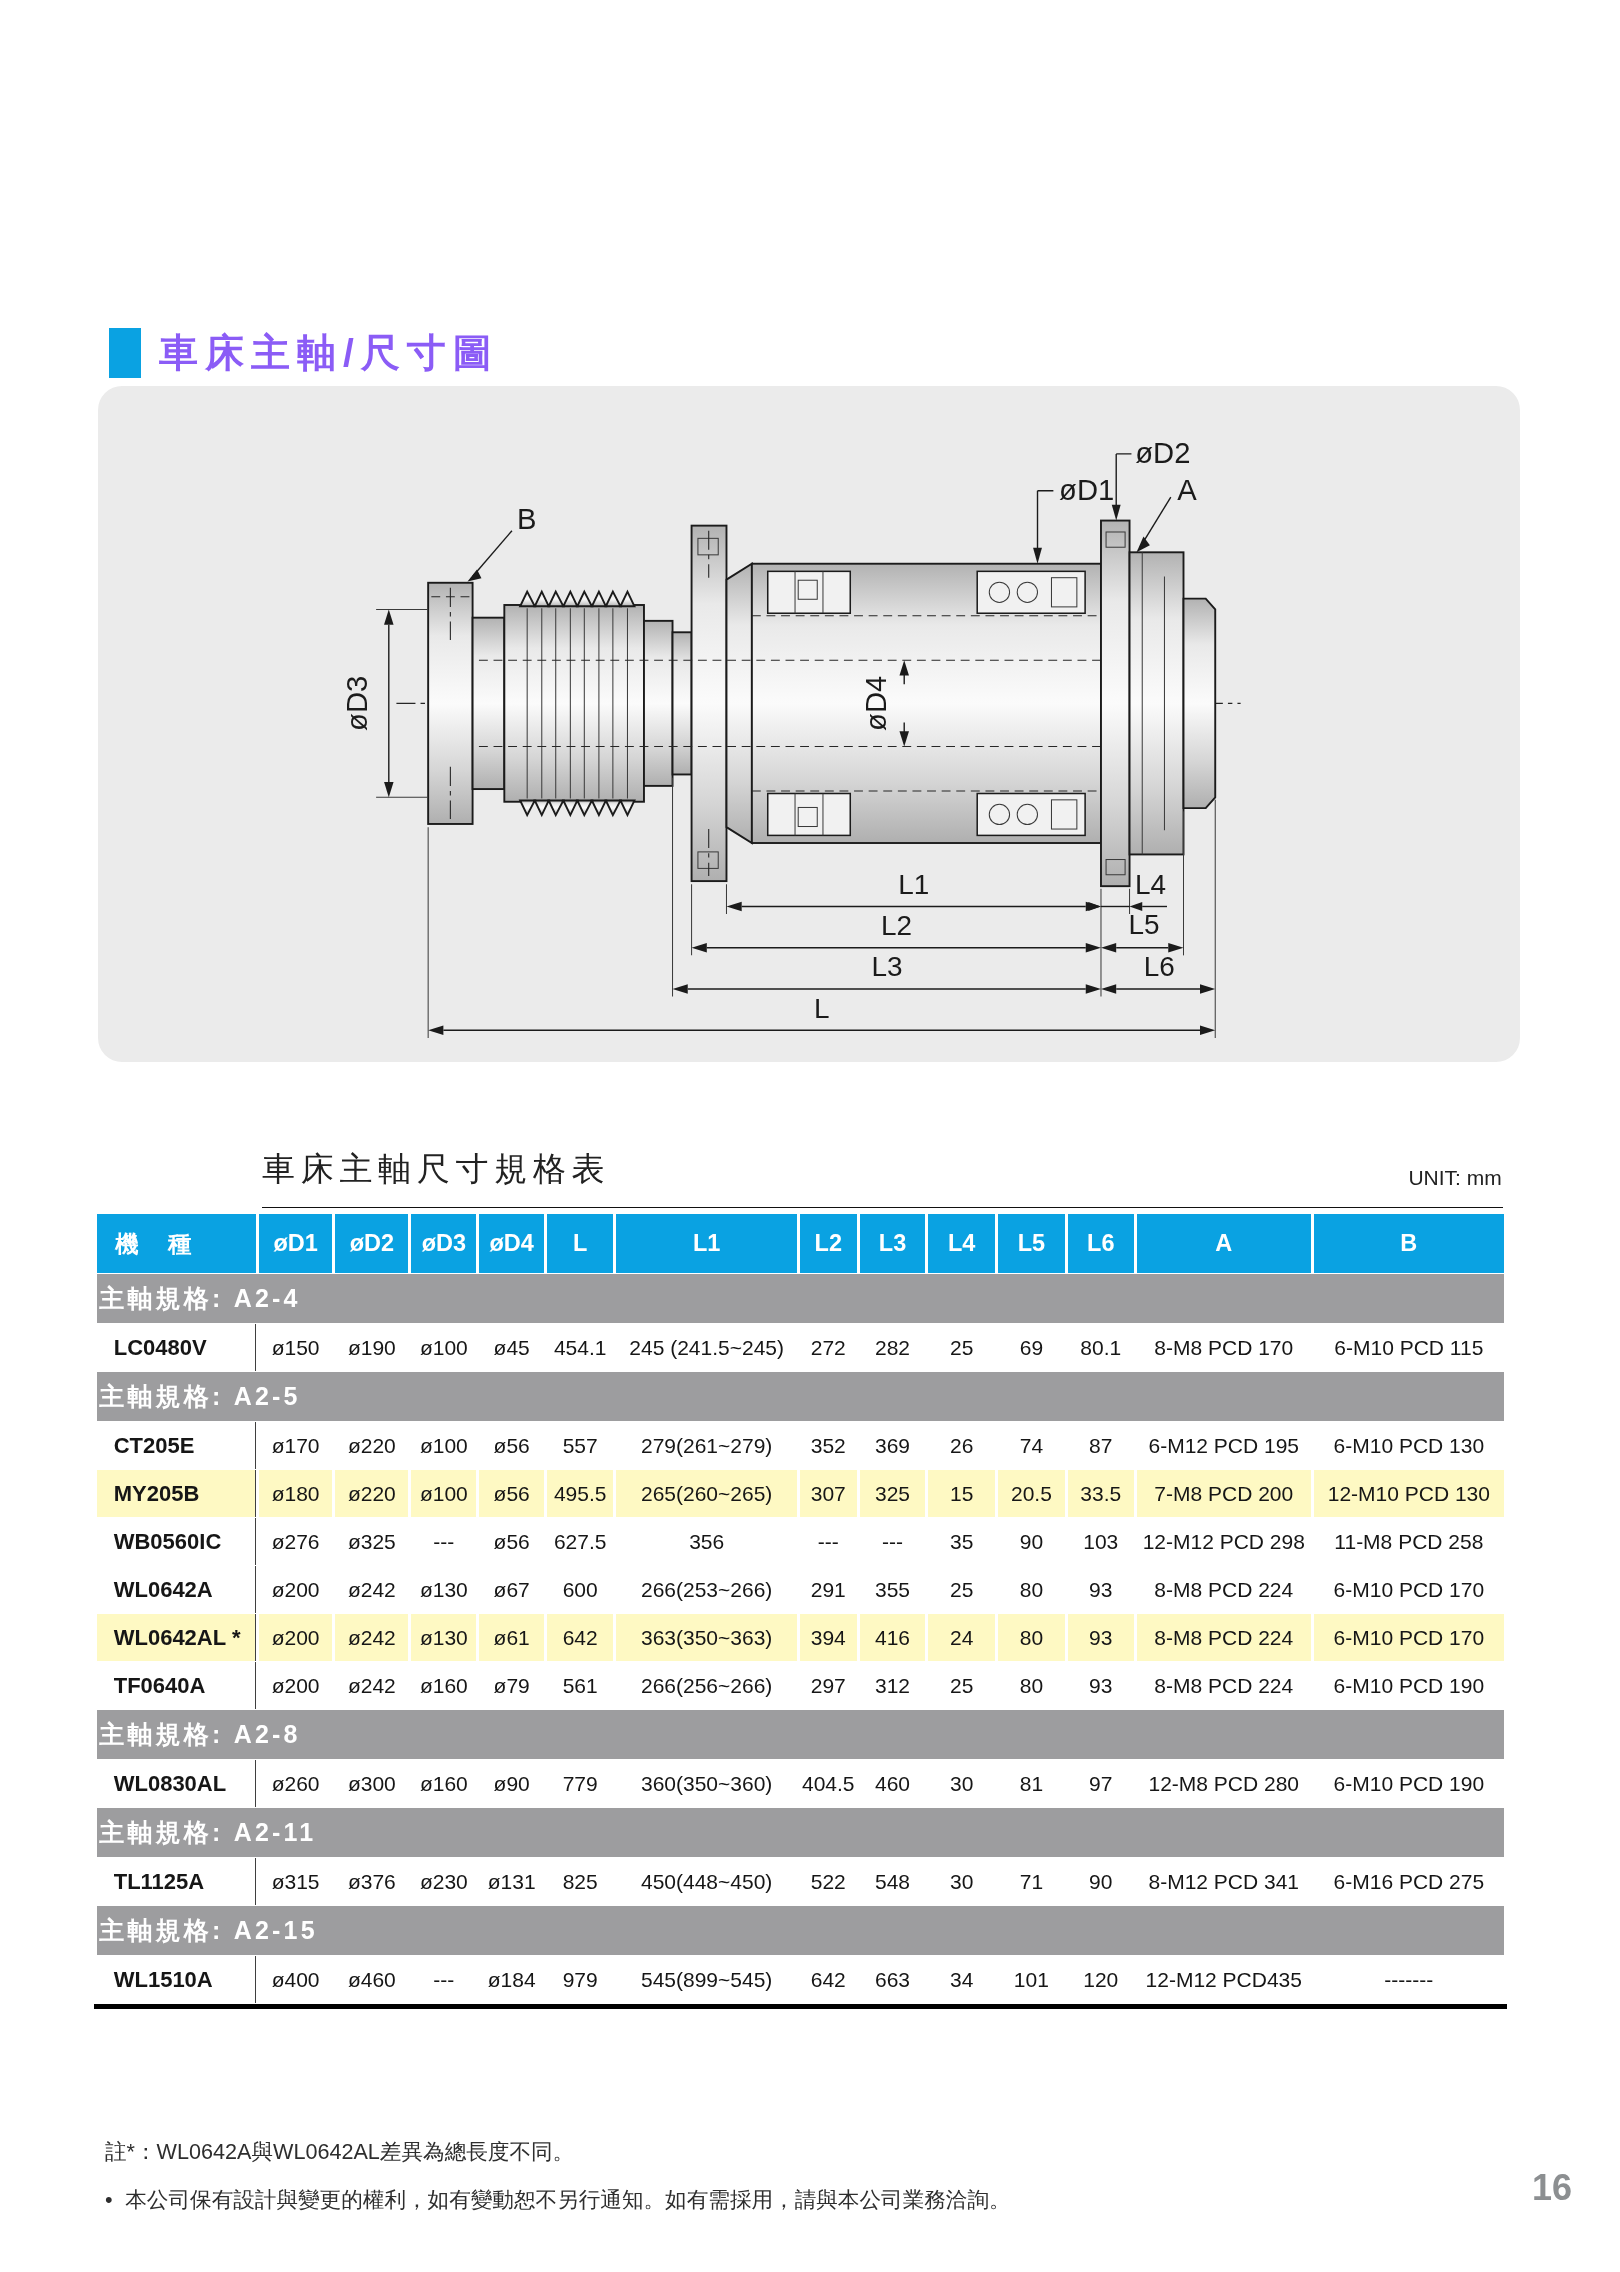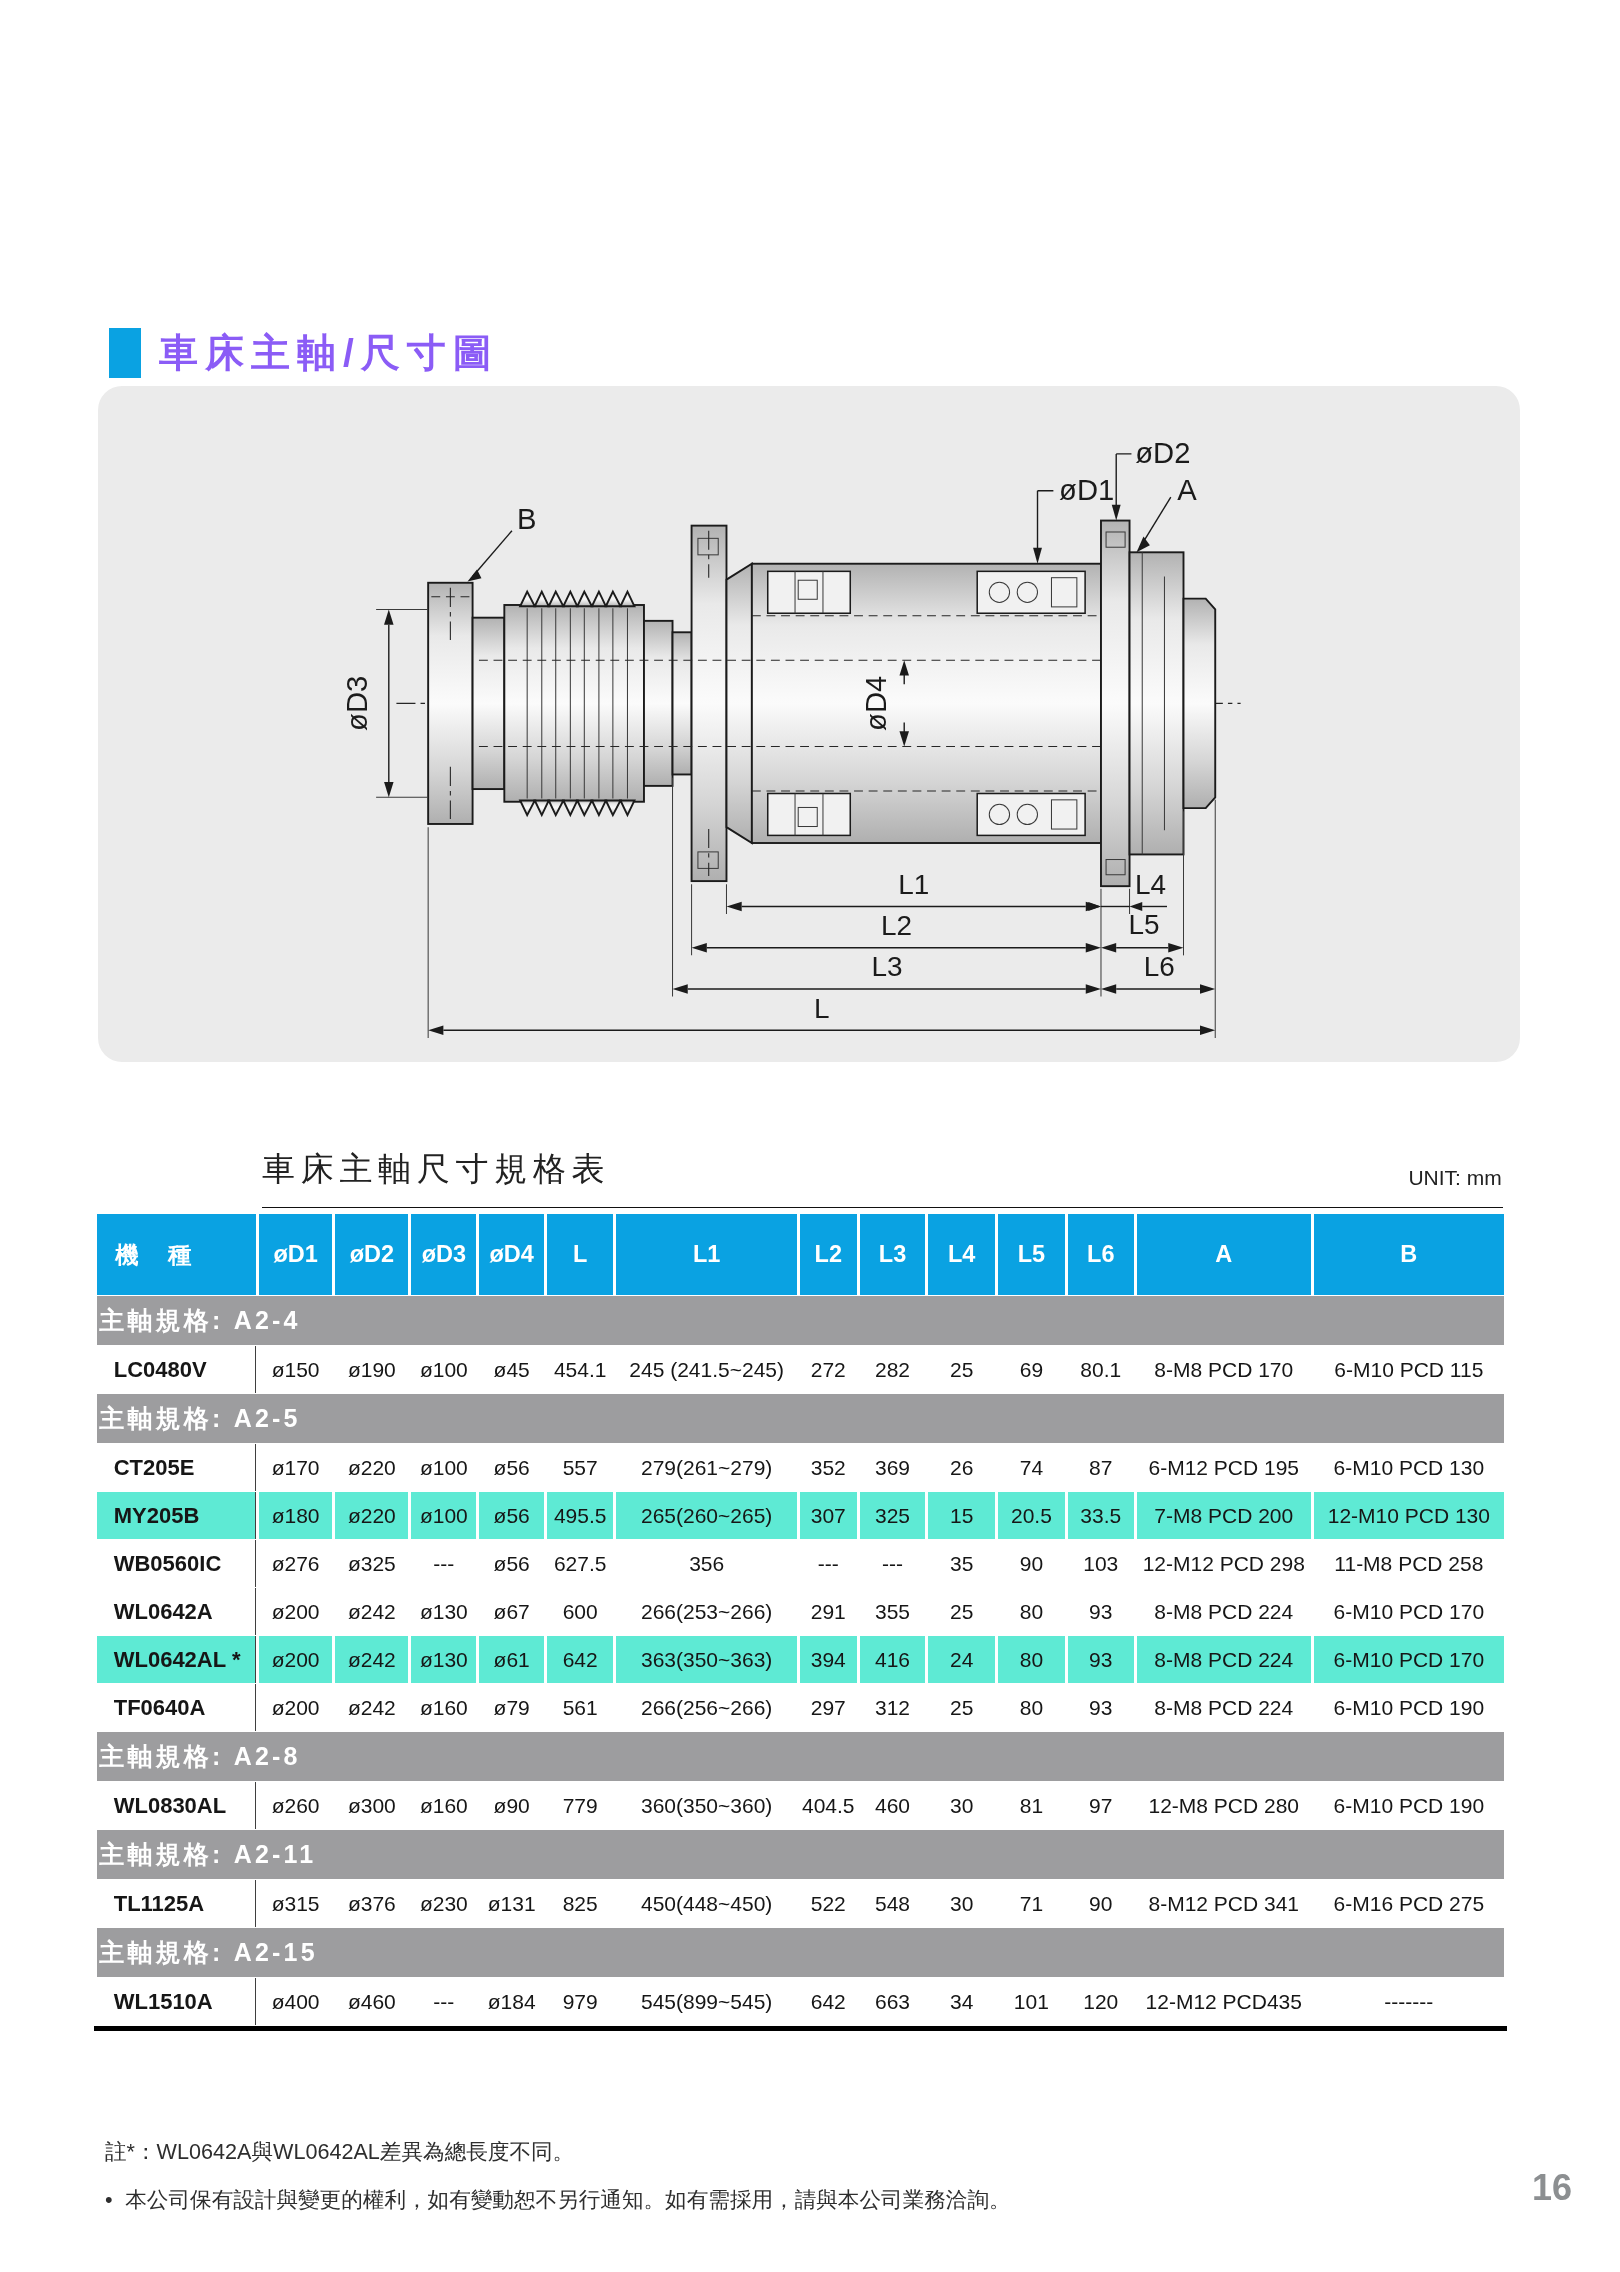--- a/index.html
+++ b/index.html
@@ -34,33 +34,33 @@
   .table-head { position:relative; height:65px; }
   .table-title { position:absolute; left:164px; top:5.1px; font-size:33px; font-weight:normal; letter-spacing:5.7px; color:#222; white-space:nowrap; }
   .unit-label  { position:absolute; right:1.3px; bottom:17px; font-size:21px; color:#222;text-align:right; }
   .rule { margin-left:164px; border-top:1.9px solid #111; }
   table.spec-table {
     width:calc(100% + 7.6px); margin:5.1px -3.8px 0 -3.8px;
     border-collapse:separate; border-spacing:3.8px 1.9px; table-layout:fixed;
     border-bottom:5.1px solid #000;
   }
   .spec-table th {
-    background:#0aa2e2; color:#fff; height:81px; font-size:23.5px; font-weight:bold;
+    background:#0aa2e2; color:#fff; height:59px; font-size:23.5px; font-weight:bold;
     text-align:center; vertical-align:middle; padding:0; overflow:hidden;
   }
   .spec-table th.model-col { text-align:left; padding-left:18px; letter-spacing:11.4px; }
   .spec-table td.section {
     background:#9d9d9f; color:#fff; height:47px; font-size:25px; font-weight:bold;
     letter-spacing:3.2px; padding-left:2px; vertical-align:middle;
   }
   .spec-table tr.data td {
     background:#fff; height:47px; font-size:21px; color:#161616;
     text-align:center; vertical-align:middle; padding:0; overflow:hidden; white-space:nowrap;
   }
-  .spec-table tr.data.alt td { background:#5eead4; }
+  .spec-table tr.data.alt td { background:#fef9c3; }
   .spec-table tr.data td.model {
     text-align:left; padding-left:16.5px; font-weight:bold; font-size:22px;
     border-right:1.3px solid #3f3f3f;
   }
 
   
   .notes { position:absolute; left:105px; top:2137px; font-size:21.6px; color:#2e2e2e; }
   .note  { white-space:nowrap; }
   .note + .note { margin-top:19px; }
   .bullet { margin-right:12.7px; }

